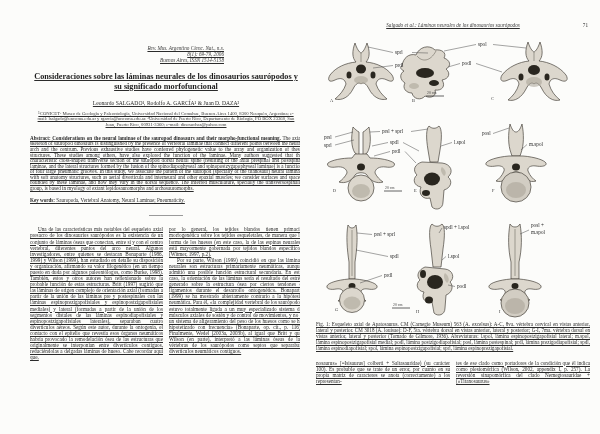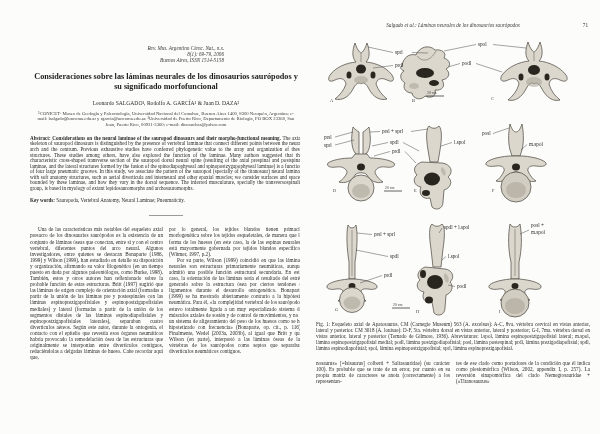--- a/index.html
+++ b/index.html
@@ -1,19 +1,19 @@
 <!DOCTYPE html>
 <html><head>
 <meta charset="utf-8">
 <style>
   html,body{margin:0;padding:0;background:#fcfcfa;}
   body{width:600px;height:434px;overflow:hidden;
        font-family:"Liberation Serif","DejaVu Serif",serif;color:#2b2b2b;}
   .spread{display:flex;width:600px;height:434px;}
-  .page{box-sizing:border-box;height:434px;background:#fcfcfa;position:relative;}
+  .page{box-sizing:border-box;height:434px;background:#fcfcfa;position:relative;text-decoration:underline;}
   .page-left{width:300px;padding:45px 0 0 30px;}
   .page-right{width:300px;padding:22px 10px 0 16px;}
   .pl-inner{width:272px;}
 
   
   .journal-ref{font-style:italic;font-size:5.2px;line-height:6px;text-align:right;
                padding-right:78px;color:#3a3a3a;}
   .article-title{font-size:8.2px;line-height:9.5px;font-weight:bold;text-align:center;
                  margin:9px 4px 0 4px;color:#1d1d1d;}
   .authors{font-size:5.6px;text-align:center;margin-top:9px;}

